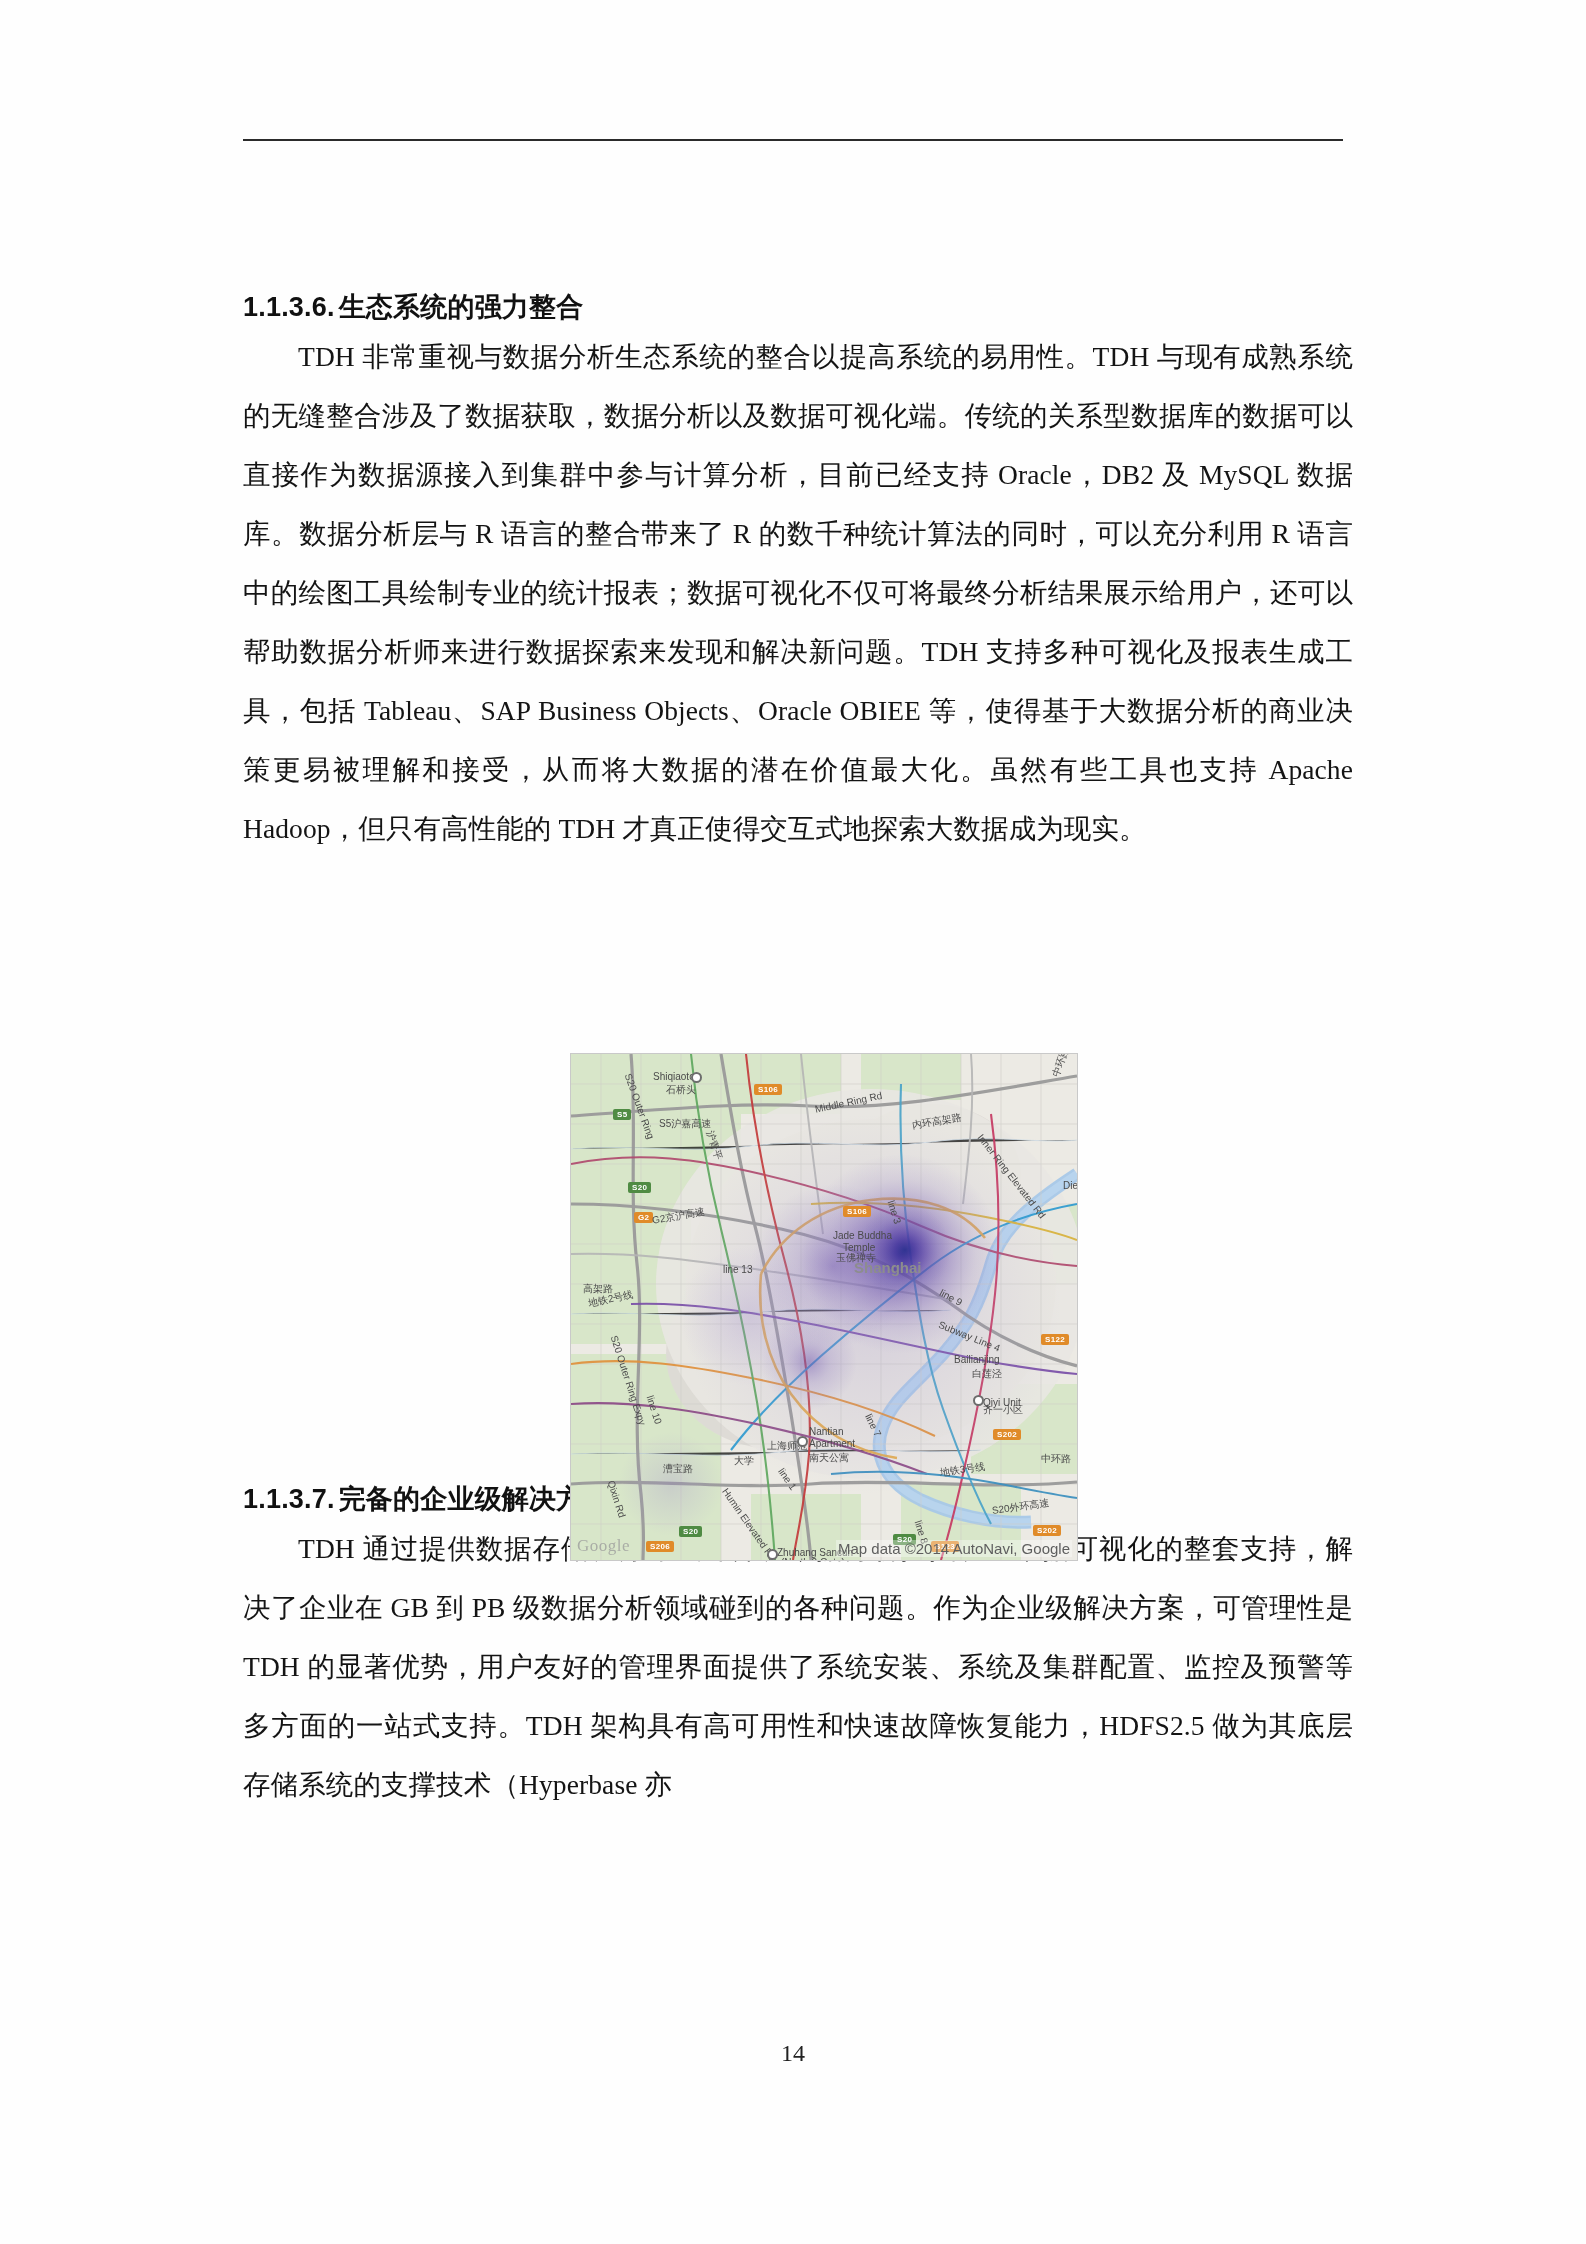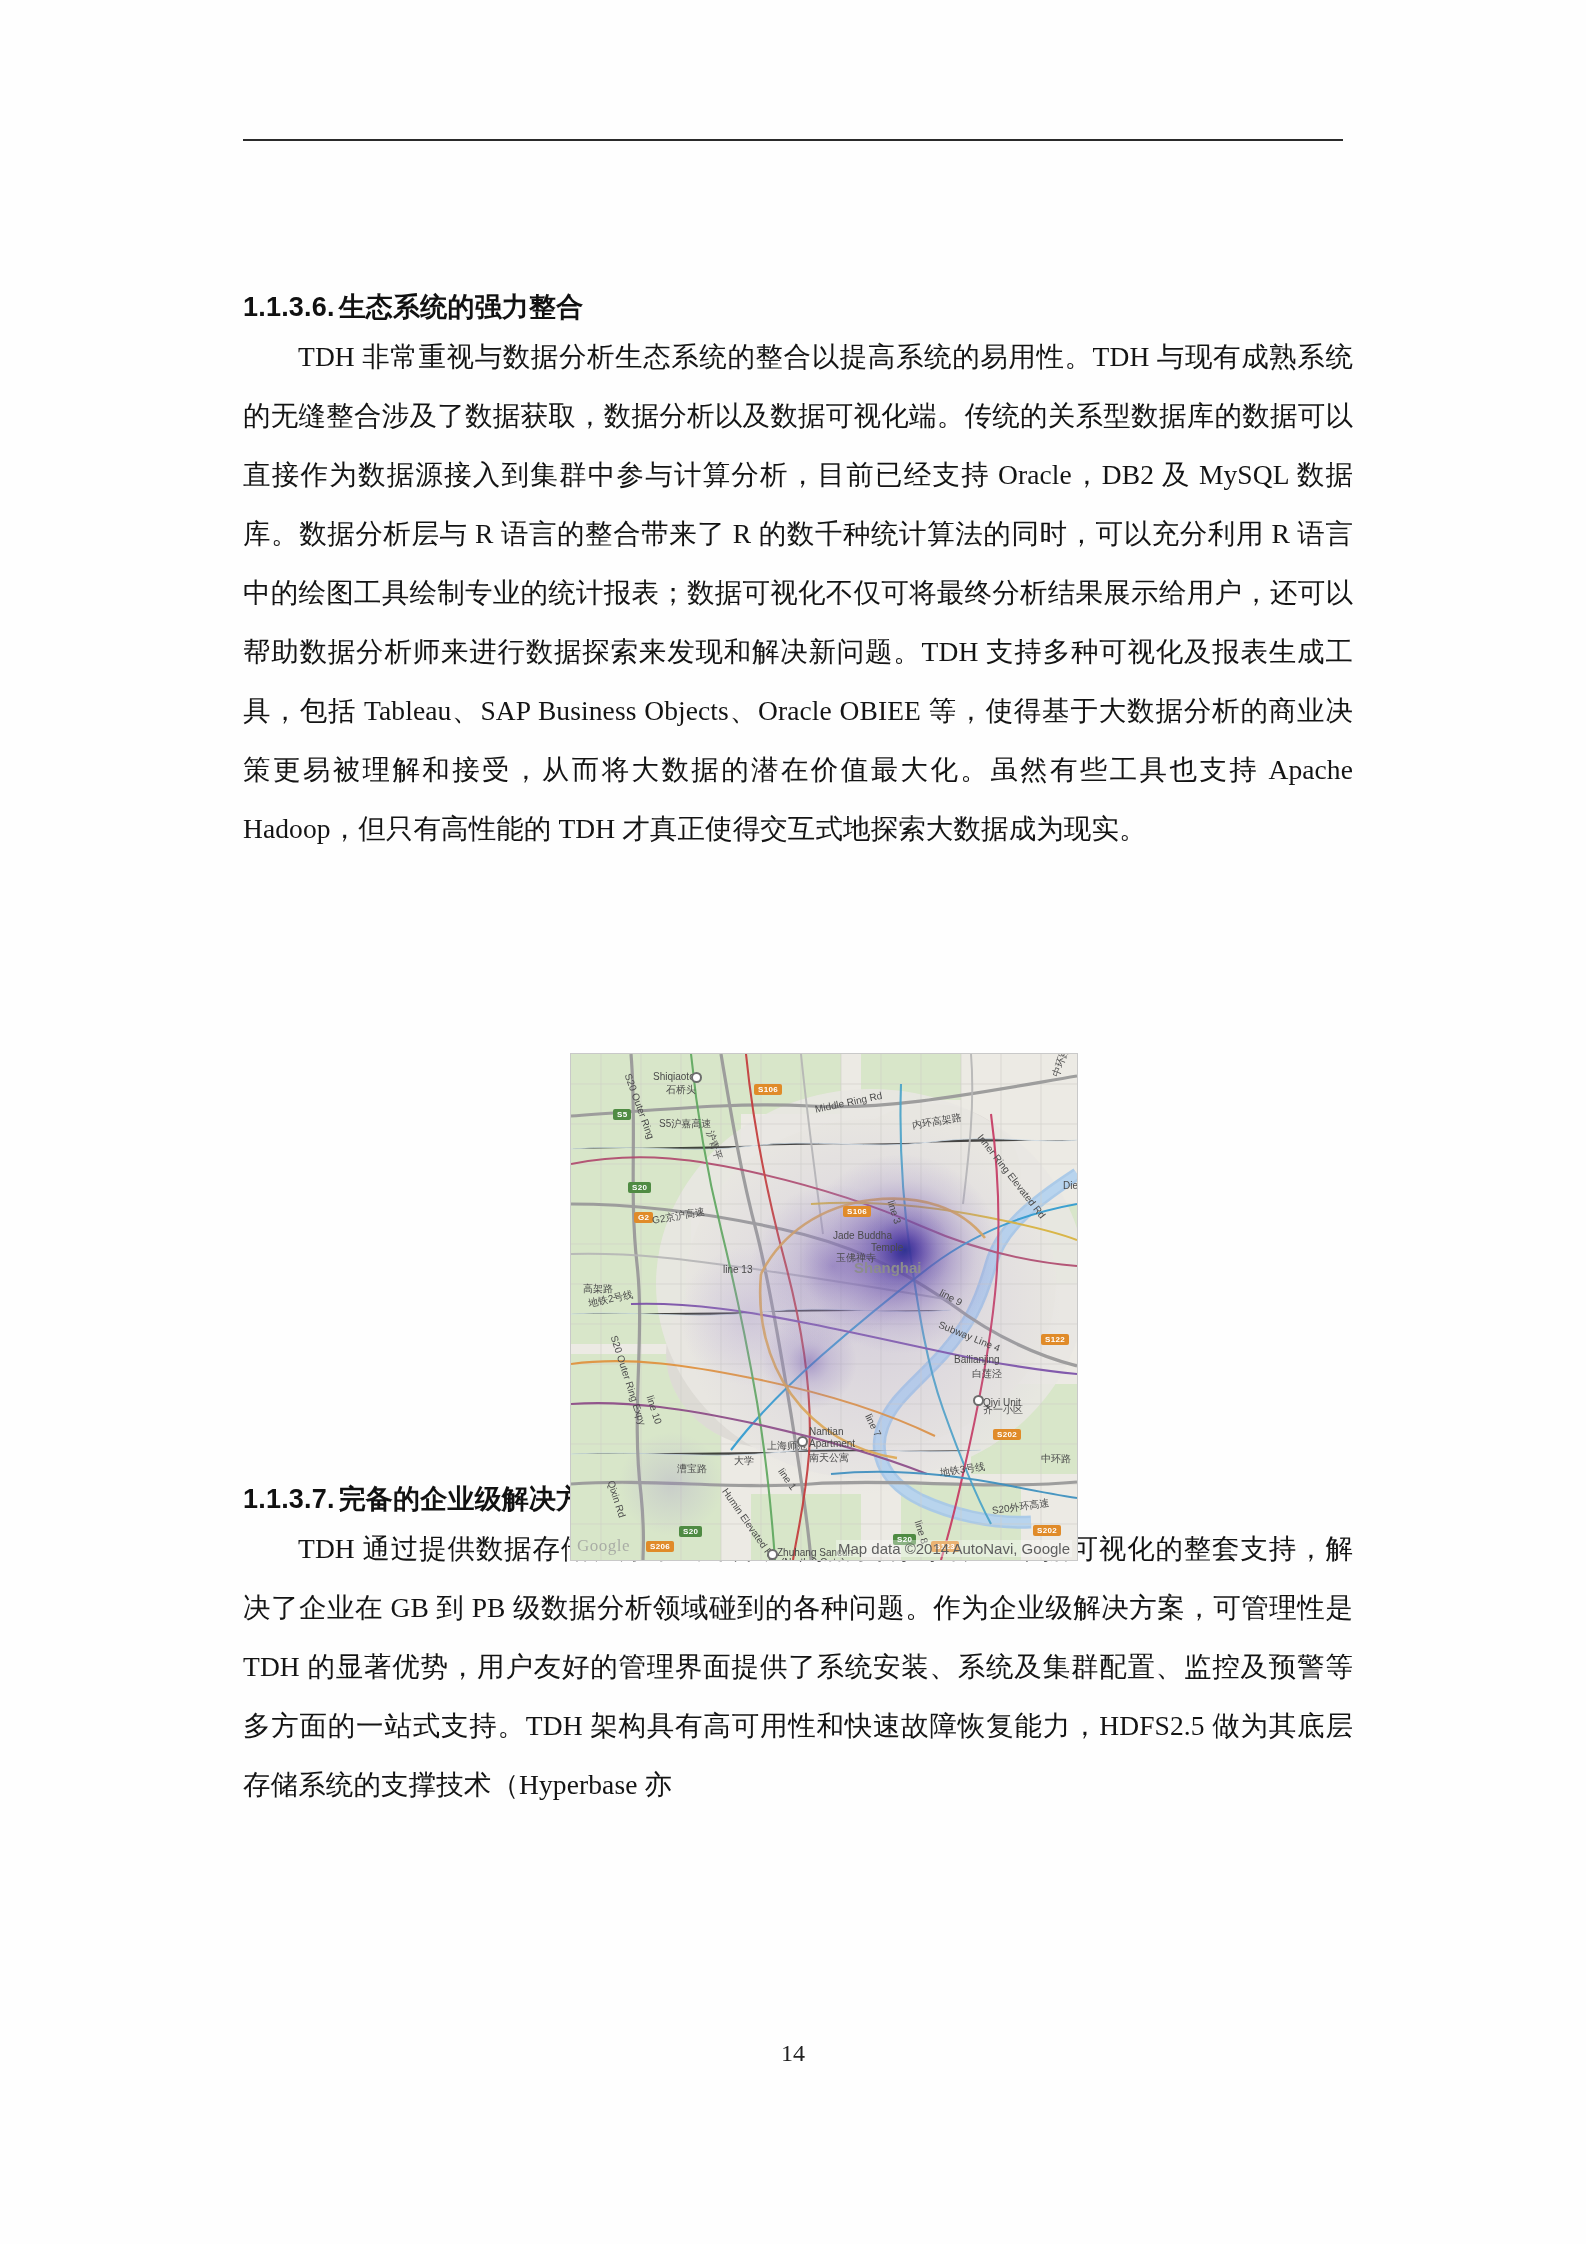--- a/index.html
+++ b/index.html
@@ -292,37 +292,37 @@
           <div class="maplabel cn" style="left: 340px; top: 65px; transform: rotate(-10deg); transform-origin: left top;">内环高架路</div>
           <div class="maplabel cn" style="left: 478px; top: 20px; transform: rotate(-70deg); transform-origin: left top;">中环路</div>
           <div class="maplabel en" style="left: 413px; top: 78px; transform: rotate(52deg); transform-origin: left top;">Inner Ring Elevated Rd</div>
           <div class="maplabel en" style="left: 62px; top: 18px; transform: rotate(70deg); transform-origin: left top;">S20 Outer Ring</div>
           <div class="maplabel cn" style="left: 80px; top: 160px; transform: rotate(-10deg); transform-origin: left top;">G2京沪高速</div>
           <div class="maplabel en" style="left: 152px; top: 210px; transform-origin: left top;">line 13</div>
           <div class="maplabel en" style="left: 325px; top: 145px; transform: rotate(72deg); transform-origin: left top;">line 3</div>
           <div class="maplabel en" style="left: 372px; top: 233px; transform: rotate(28deg); transform-origin: left top;">line 9</div>
           <div class="maplabel en" style="left: 370px; top: 265px; transform: rotate(22deg); transform-origin: left top;">Subway Line 4</div>
           <div class="maplabel en" style="left: 262px; top: 176px; transform-origin: left top;">Jade Buddha</div>
-          <div class="maplabel en" style="left: 272px; top: 188px; transform-origin: left top; margin-left: 28px;">Temple</div>
+          <div class="maplabel en" style="left: 272px; top: 188px; transform-origin: left top;">Temple</div>
           <div class="maplabel cn" style="left: 265px; top: 197px; transform-origin: left top;">玉佛禅寺</div>
           <div class="maplabel big" style="left: 283px; top: 205px; transform-origin: left top;">Shanghai</div>
           <div class="maplabel cn" style="left: 12px; top: 228px; transform-origin: left top;">高架路</div>
           <div class="maplabel cn" style="left: 16px; top: 243px; transform: rotate(-12deg); transform-origin: left top;">地铁2号线</div>
           <div class="maplabel en" style="left: 48px; top: 280px; transform: rotate(72deg); transform-origin: left top;">S20 Outer Ring Expy</div>
           <div class="maplabel en" style="left: 84px; top: 340px; transform: rotate(72deg); transform-origin: left top;">line 10</div>
           <div class="maplabel en" style="left: 383px; top: 300px; transform-origin: left top;">Bailianjing</div>
           <div class="maplabel cn" style="left: 401px; top: 313px; transform-origin: left top;">白莲泾</div>
           <div class="maplabel en" style="left: 412px; top: 343px; transform-origin: left top;">Qiyi Unit</div>
           <div class="maplabel cn" style="left: 412px; top: 349px; transform-origin: left top;">齐一小区</div>
           <div class="maplabel en" style="left: 238px; top: 372px; transform-origin: left top; text-align: center;">Nantian</div>
           <div class="maplabel en" style="left: 238px; top: 384px; transform-origin: left top;">Apartment</div>
           <div class="maplabel cn" style="left: 238px; top: 397px; transform-origin: left top;">南天公寓</div>
           <div class="maplabel cn" style="left: 152px; top: 385px; transform-origin: left top; margin-left: 44px;">上海师范</div>
           <div class="maplabel cn" style="left: 163px; top: 400px; transform-origin: left top;">大学</div>
-          <div class="maplabel cn" style="left: 106px; top: 408px; transform-origin: left top; font-family: Liberation Serif, serif;">漕宝路</div>
+          <div class="maplabel cn" style="left: 92px; top: 408px; transform-origin: left top; font-family: Liberation Serif, serif;">漕宝路</div>
           <div class="maplabel en" style="left: 302px; top: 358px; transform: rotate(64deg); transform-origin: left top;">line 7</div>
           <div class="maplabel en" style="left: 352px; top: 465px; transform: rotate(72deg); transform-origin: left top;">line 8</div>
           <div class="maplabel cn" style="left: 368px; top: 412px; transform: rotate(-8deg); transform-origin: left top;">地铁3号线</div>
           <div class="maplabel cn" style="left: 420px; top: 450px; transform: rotate(-8deg); transform-origin: left top;">S20外环高速</div>
           <div class="maplabel cn" style="left: 470px; top: 398px; transform-origin: left top;">中环路</div>
           <div class="maplabel en" style="left: 158px; top: 432px; transform: rotate(55deg); transform-origin: left top;">Humin Elevated Rd</div>
           <div class="maplabel en" style="left: 214px; top: 412px; transform: rotate(55deg); transform-origin: left top;">line 1</div>
           <div class="maplabel en" style="left: 206px; top: 493px; transform-origin: left top;">Zhuhang Sancun</div>
           <div class="maplabel en" style="left: 210px; top: 503px; transform-origin: left top;">(North 2 Gate)</div>
           <div class="maplabel en" style="left: 45px; top: 425px; transform: rotate(72deg); transform-origin: left top;">Qixin Rd</div>

